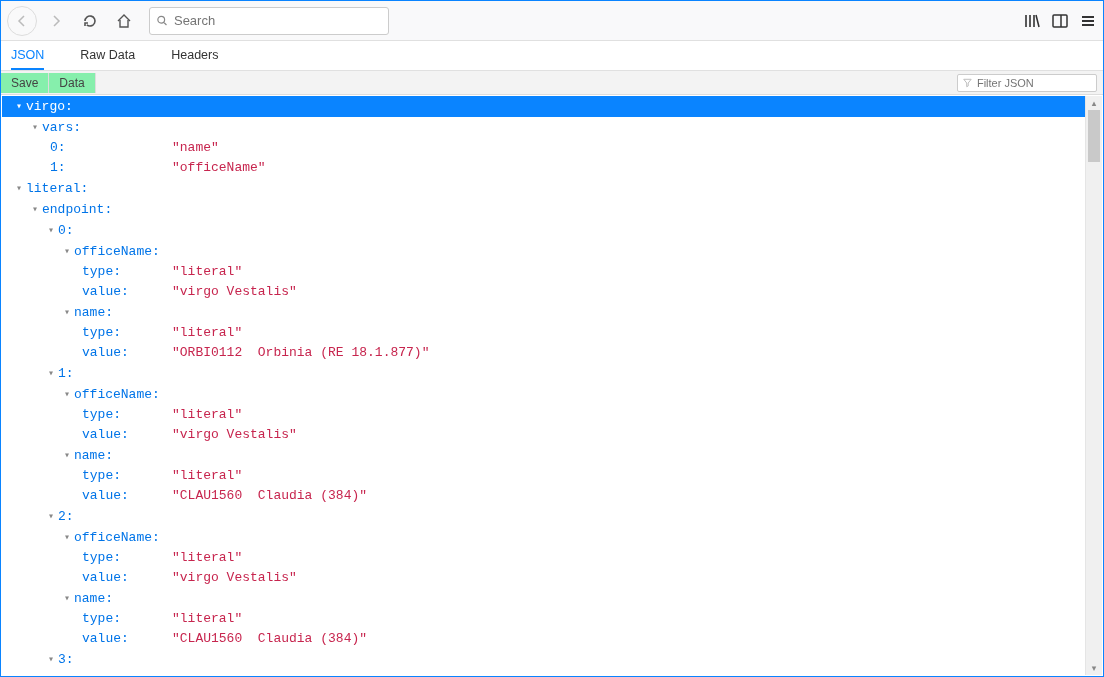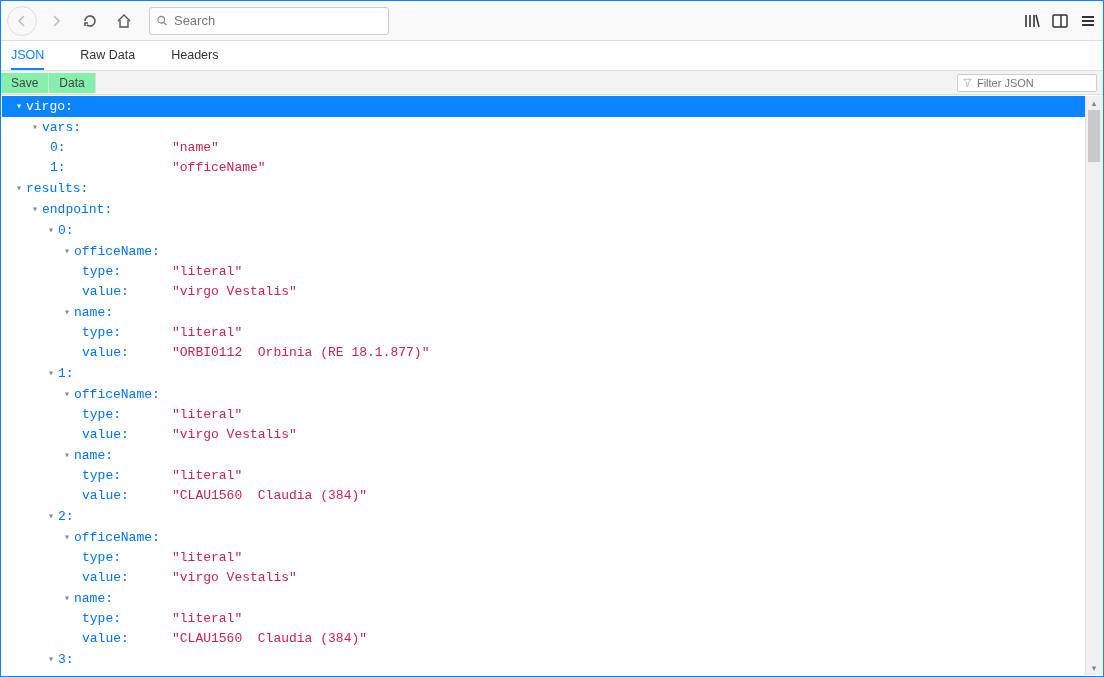--- a/index.html
+++ b/index.html
@@ -252,21 +252,21 @@
 <div class="json-wrap">
 <div class="json-viewer">
 
   <div class="row sel"><span class="pad" style="width:12px"></span><span class="tw"></span><span class="key">virgo:</span></div>
 
   <div class="row"><span class="pad" style="width:28px"></span><span class="tw"></span><span class="key">vars:</span></div>
 
   <div class="row"><span class="keycol"><span class="pad" style="width:48px"></span><span class="key">0:</span></span><span class="str">"name"</span></div>
   <div class="row"><span class="keycol"><span class="pad" style="width:48px"></span><span class="key">1:</span></span><span class="str">"officeName"</span></div>
 
-  <div class="row"><span class="pad" style="width:12px"></span><span class="tw"></span><span class="key">results:</span></div>
+  <div class="row"><span class="pad" style="width:12px"></span><span class="tw"></span><span class="key">literal:</span></div>
 
   <div class="row"><span class="pad" style="width:28px"></span><span class="tw"></span><span class="key">endpoint:</span></div>
 
   <div class="row"><span class="pad" style="width:44px"></span><span class="tw"></span><span class="key">0:</span></div>
   <div class="row"><span class="pad" style="width:60px"></span><span class="tw"></span><span class="key">officeName:</span></div>
   <div class="row"><span class="keycol"><span class="pad" style="width:80px"></span><span class="key">type:</span></span><span class="str">"literal"</span></div>
   <div class="row"><span class="keycol"><span class="pad" style="width:80px"></span><span class="key">value:</span></span><span class="str">"virgo Vestalis"</span></div>
   <div class="row"><span class="pad" style="width:60px"></span><span class="tw"></span><span class="key">name:</span></div>
   <div class="row"><span class="keycol"><span class="pad" style="width:80px"></span><span class="key">type:</span></span><span class="str">"literal"</span></div>
   <div class="row"><span class="keycol"><span class="pad" style="width:80px"></span><span class="key">value:</span></span><span class="str">"ORBI0112  Orbinia (RE 18.1.877)"</span></div>

